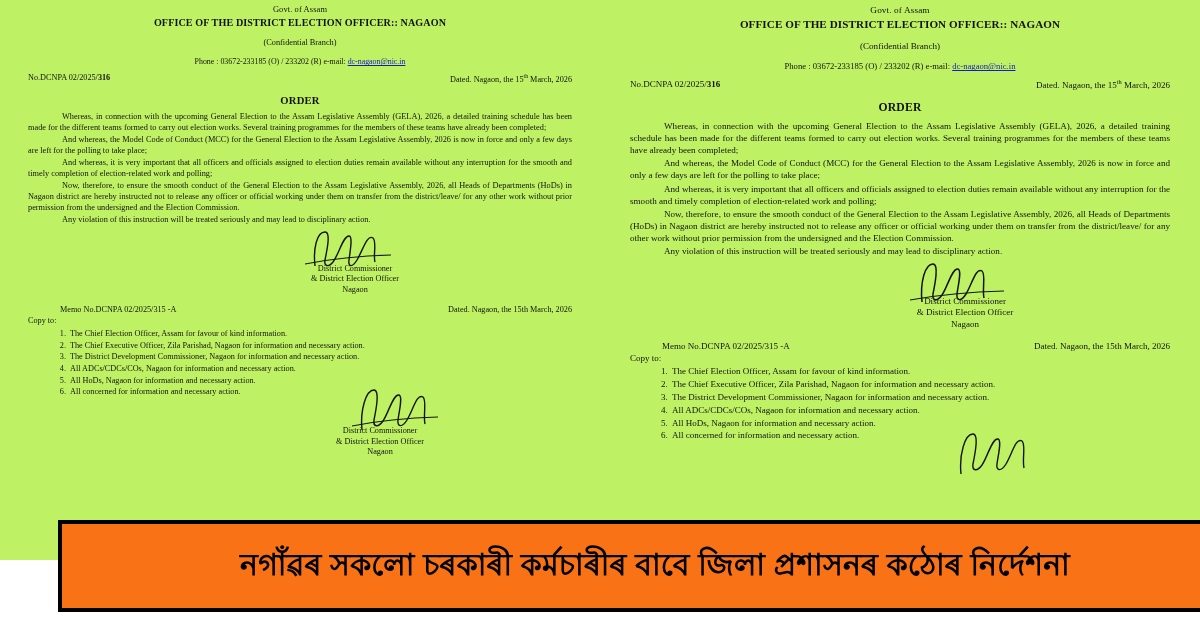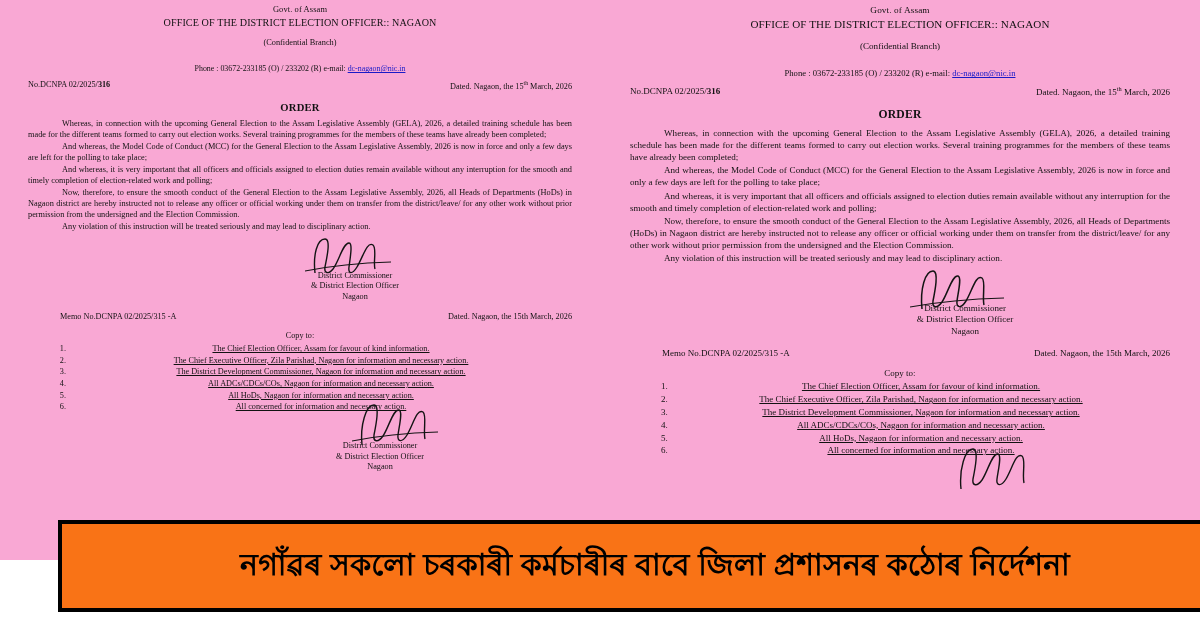--- a/index.html
+++ b/index.html
@@ -16,21 +16,21 @@
   }
   .stage {
     position: absolute;
     inset: 0;
     background: #ffffff;
   }
   
   .doc {
     position: absolute;
     top: 0;
-    background: #f9a8d4;
+    background: #bef264;
     color: #121212;
     overflow: hidden;
   }
   .doc-left {
     left: 0;
     width: 600px;
     height: 560px;
     padding: 4px 28px 0 28px;
     box-sizing: border-box;
     font-size: 8.3px;
@@ -44,32 +44,32 @@
     box-sizing: border-box;
     font-size: 9.1px;
     line-height: 1.34;
   }
   .center { text-align: center; }
   .govt {
     font-size: 1.02em;
     letter-spacing: .1px;
   }
   .office {
-    font-weight: normal;
+    font-weight: bold;
     font-size: 1.22em;
     letter-spacing: .1px;
     margin-top: 1px;
   }
   .branch {
     font-size: 1.0em;
     margin-top: 8px;
   }
   .phone {
     font-size: .95em;
-    margin-top: 16px;
+    margin-top: 9px;
   }
   .phone a, .mailto {
     color: #1a1ac8;
     text-decoration: underline;
   }
   .memorow {
     display: flex;
     justify-content: space-between;
     margin-top: 5px;
     font-size: .99em;
@@ -108,30 +108,29 @@
     line-height: 1.28;
   }
   .memo2 {
     display: flex;
     justify-content: space-between;
     font-size: .99em;
     margin-top: 10px;
     margin-left: 32px;
   }
   .copy-to {
-    margin-top: 8px;
-    font-size: .99em;
-    text-align: center;
+    margin-top: 0;
+    font-size: .99em;
   }
   ol.copy-list {
     margin: 1px 0 0 0;
     padding-left: 40px;
     line-height: 1.42;
   }
-  ol.copy-list li { padding-left: 2px; text-decoration: underline; }
+  ol.copy-list li { padding-left: 2px; }
   .tail-sign {
     position: relative;
     height: 50px;
     margin-top: -6px;
   }
   .tail-sign .sig-svg2 {
     position: absolute;
     left: 58%;
     top: -8px;
   }

